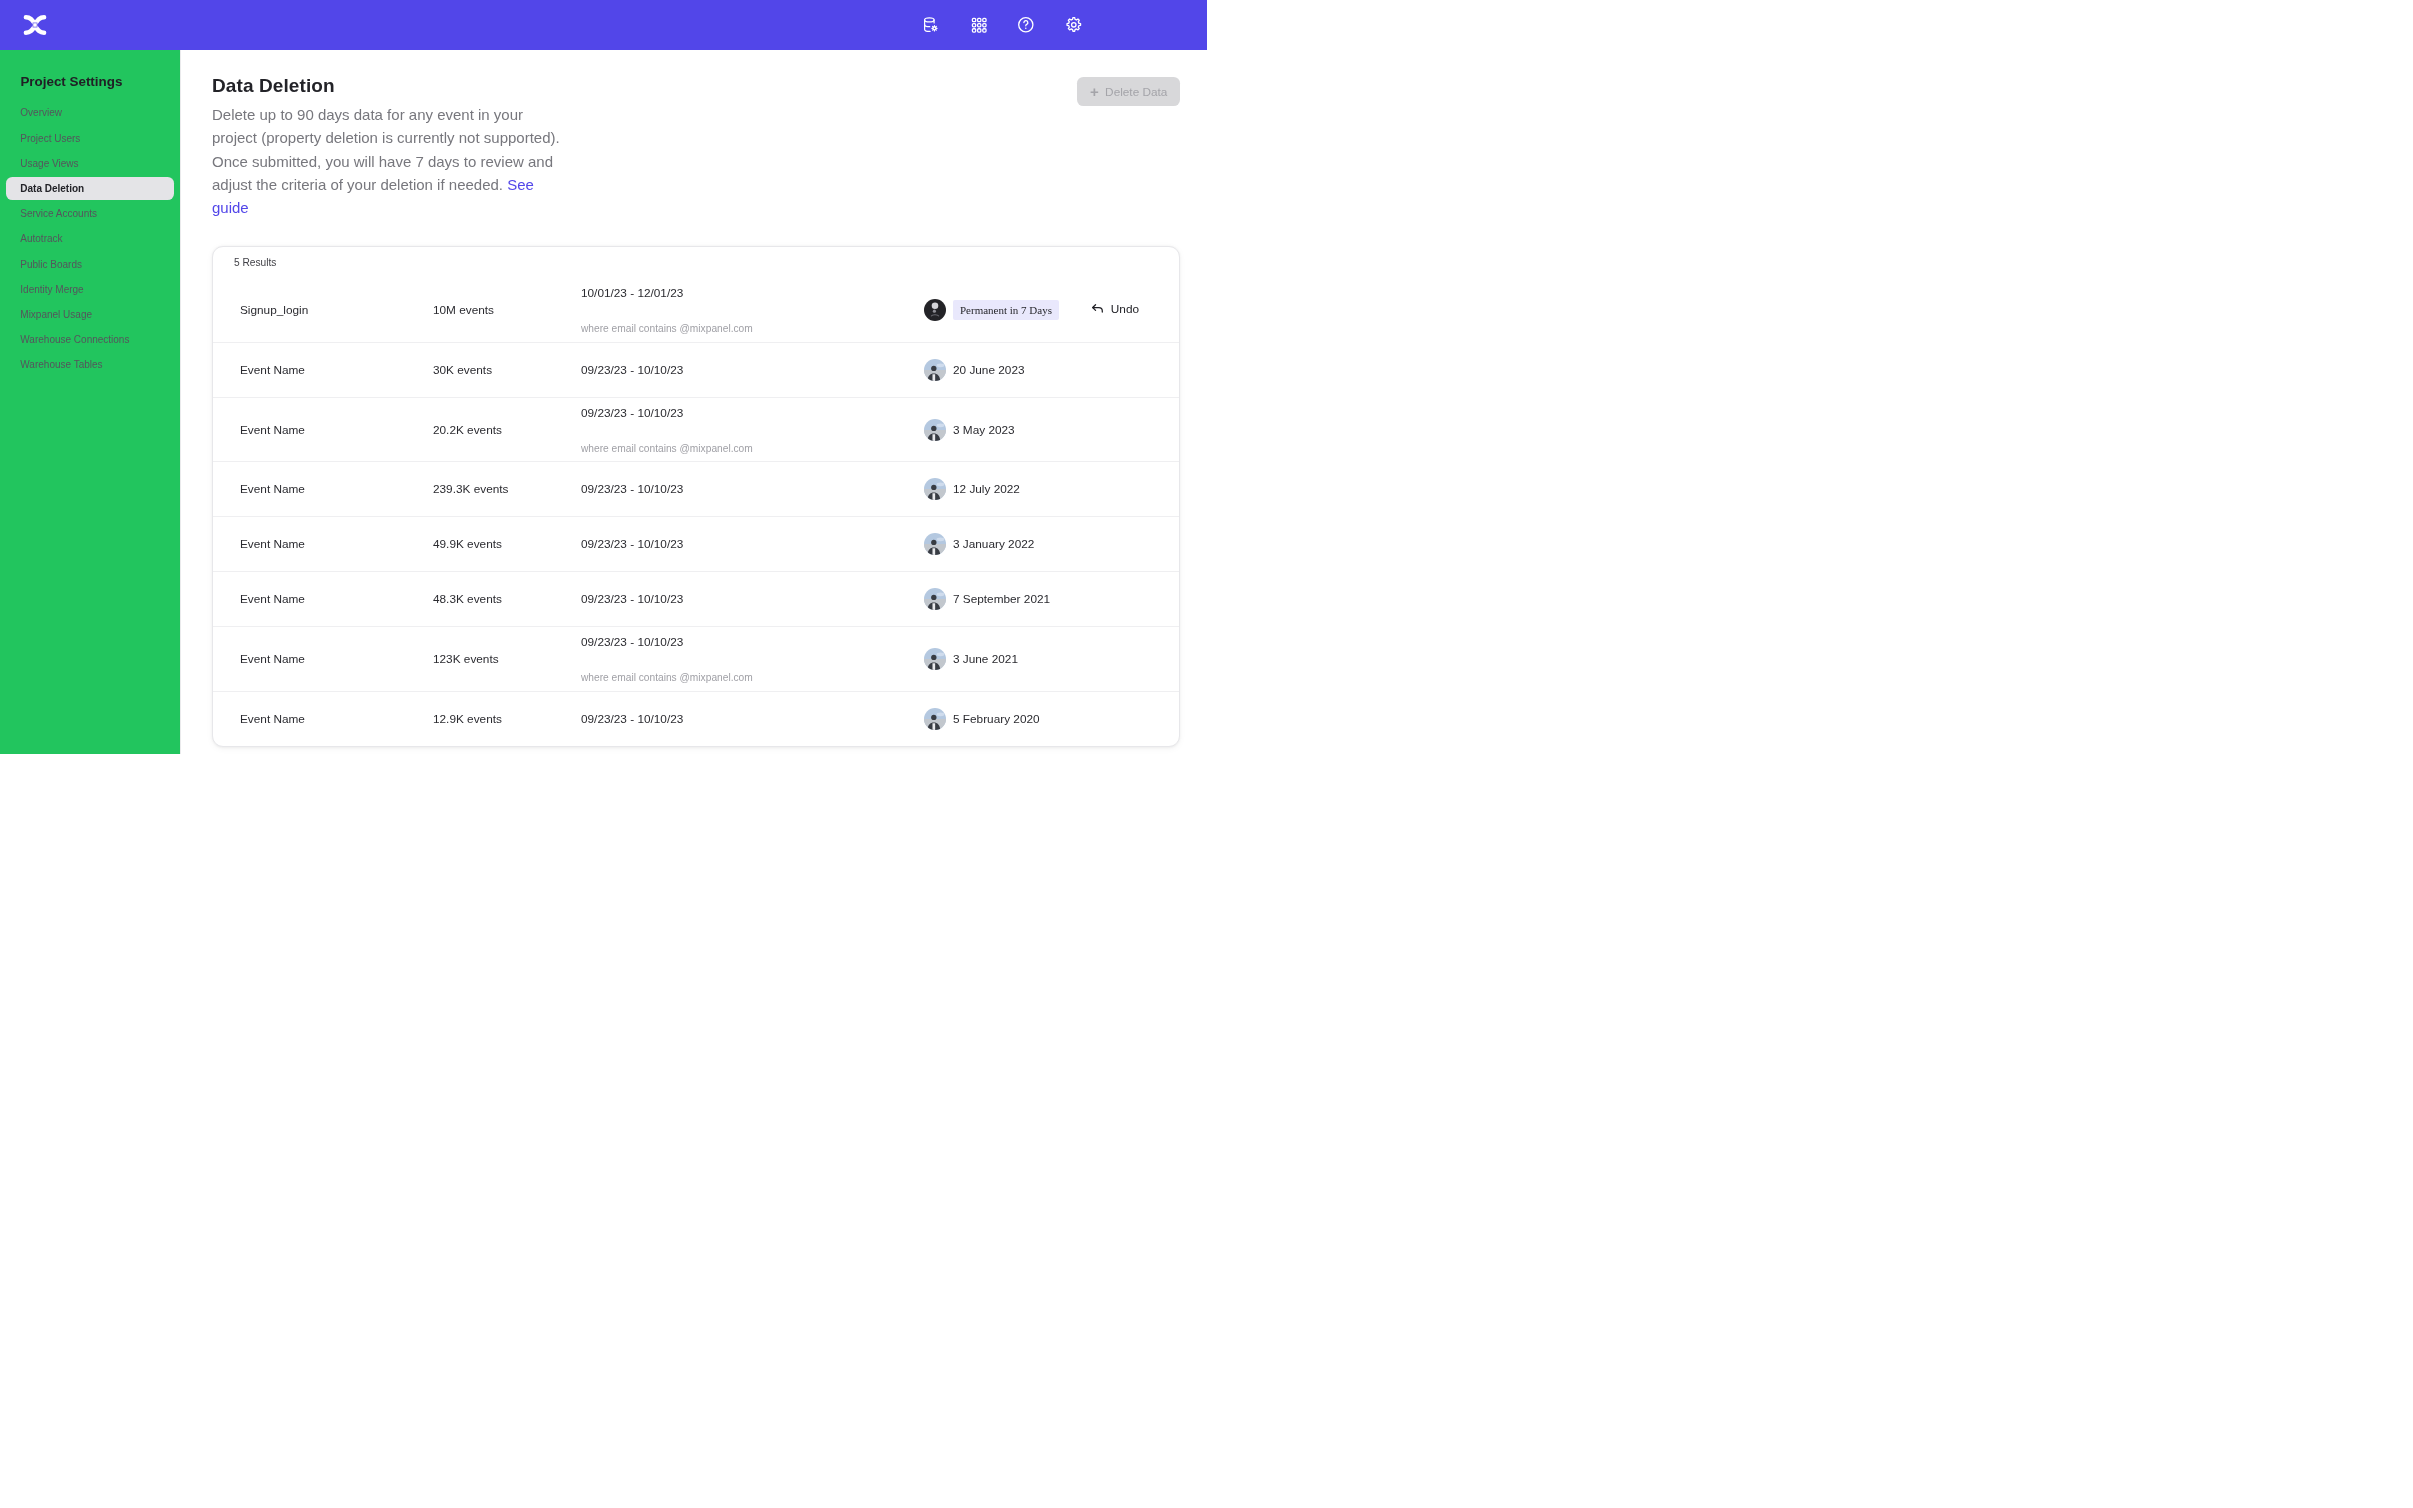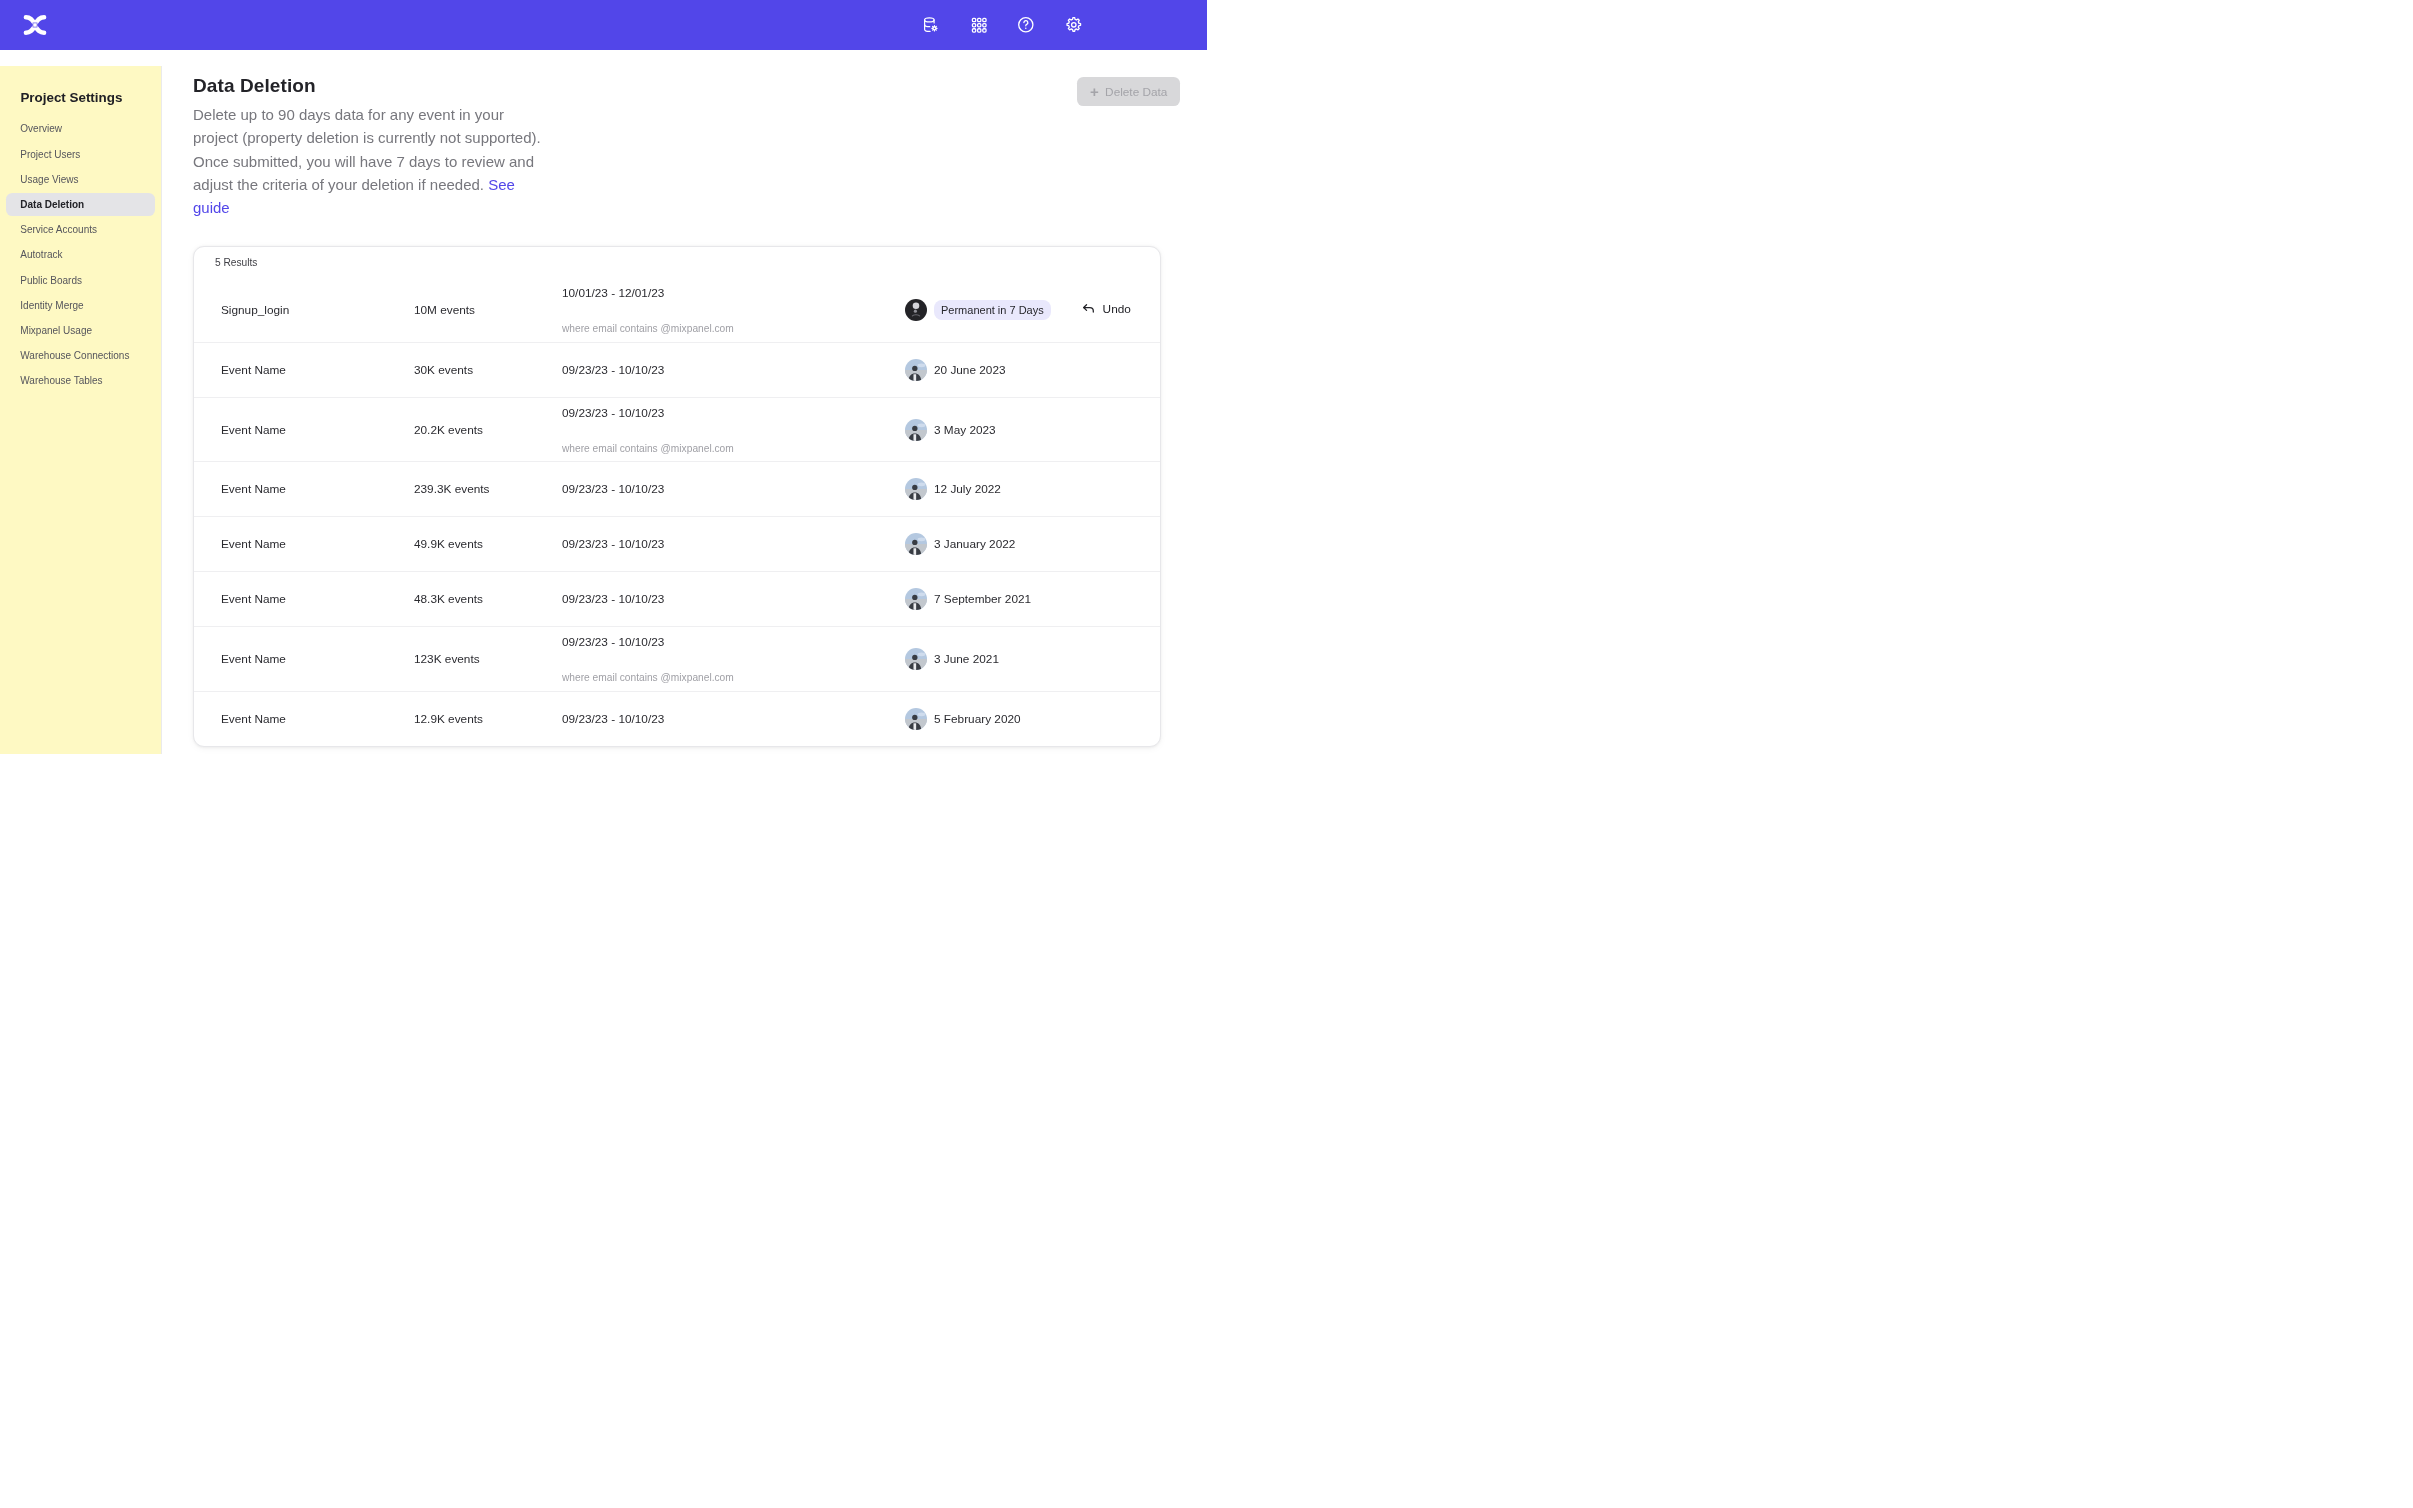--- a/index.html
+++ b/index.html
@@ -12,22 +12,22 @@
   .logo-btn { width:35px; height:35px; display:flex; align-items:center; justify-content:center;
     cursor:pointer; }
   .topbar-icons { display:flex; align-items:center; gap:16.5px; padding-right:118px; }
   .tb-icon { width:31px; height:31px; display:flex; align-items:center; justify-content:center;
     color:#ffffff; cursor:pointer; border-radius:4.7px; }
 
   
   .shell { display:flex; height:704px; }
 
   
-  .sidebar { width:162px; background:#fef9c3; border-right:0.8px solid #eaeaec;
-    padding-top:23.6px; flex-shrink:0;margin-top:16px; }
+  .sidebar { width:181px; background:#22c55e; border-right:0.8px solid #eaeaec;
+    padding-top:23.6px; flex-shrink:0; }
   .sidebar-title { font-size:13.4px; font-weight:bold; color:#202025; padding:0 20.4px 11px 20.4px; }
   .side-item { margin:1.6px 6.3px; padding:6.3px 14px; font-size:10px; color:#55555c;
     border-radius:6.3px; cursor:pointer; }
   .side-item.active { background:#e4e4e7; color:#232328; font-weight:bold; }
 
   
   .main { flex:1; padding:25px 27px 0 31px; position:relative; }
   .page-head { display:flex; justify-content:space-between; align-items:flex-start; }
   .page-title { font-size:19px; font-weight:bold; color:#232328; letter-spacing:0.1px; }
   .page-desc { max-width:355px; margin-top:6px; font-size:15px; line-height:1.55;
@@ -46,22 +46,22 @@
   .t-grid { display:grid; grid-template-columns:193px 148px 343px 1fr;
     padding-left:27px; padding-right:19px; align-items:center; }
   .thead { background:#f7f7f8; height:29px; }
   .thead span { font-size:10.2px; color:#66666c; }
   .trow { min-height:55px; border-top:0.8px solid #efeff1; padding-top:7.9px; padding-bottom:7.9px; }
   .trow:first-of-type { border-top:none; }
   .cell-name, .cell-volume, .cell-criteria { font-size:11.8px; color:#2b2b30; }
   .criteria-note { font-size:10.2px; color:#a0a0a6; margin-top:23px; }
   .cell-deletion { display:flex; align-items:center; gap:7px; font-size:11.8px; color:#2b2b30; }
   .avatar { width:22px; height:22px; border-radius:50%; overflow:hidden; flex-shrink:0; }
-  .status-badge { background:#e9e8fc; color:#27272c; font-size:11px; border-radius:8px;
-    padding:3.9px 7px; white-space:nowrap; }
+  .status-badge { background:#e9e8fc; color:#27272c; font-size:11px; border-radius:2px;
+    padding:3.9px 7px; white-space:nowrap;font-family:Liberation Serif, serif; }
   .undo-group { display:flex; gap:6.3px; margin-left:23.6px; cursor:pointer; }
   .undo-group span { font-size:11.8px; color:#232328; }
 </style>
 </head>
 <body>
 
 <div class="topbar">
   <div class="logo-btn">
     <svg width="28" height="28" viewBox="0 0 40 40">
       <g stroke="#ffffff" stroke-width="6.4" stroke-linecap="round" fill="none">

